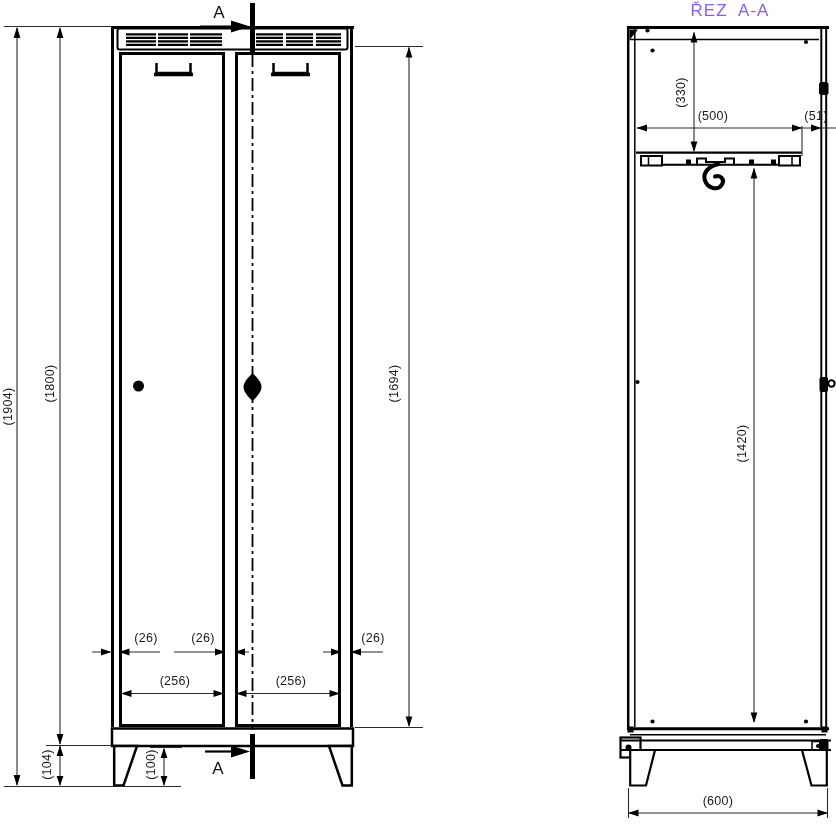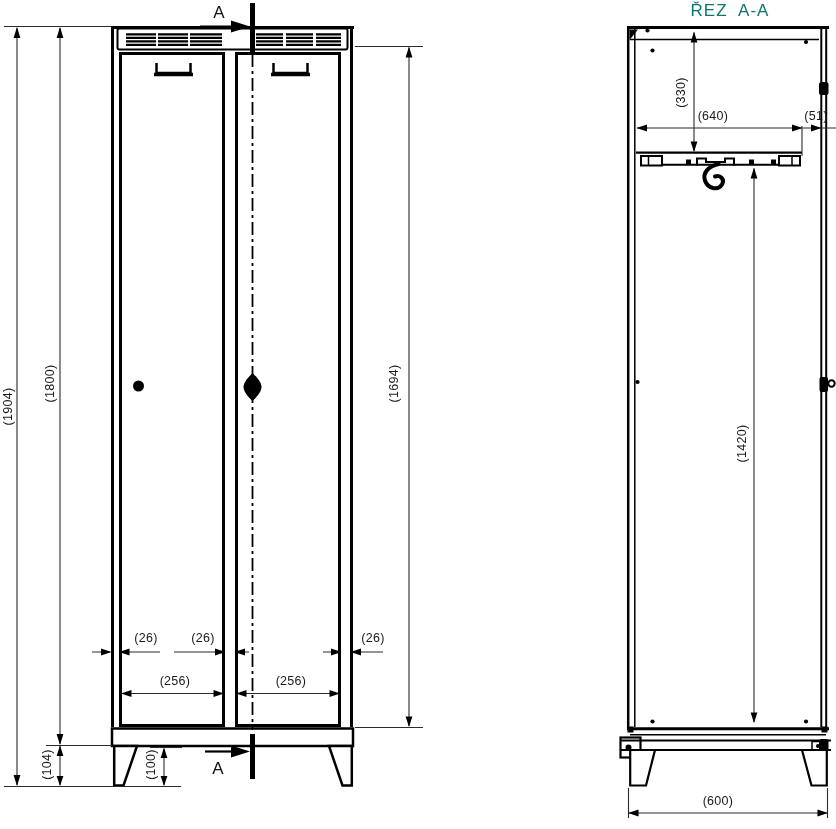--- a/index.html
+++ b/index.html
@@ -20,21 +20,21 @@
   .lbl {
     position:absolute; font-size:12.5px; line-height:13px; height:13px;
     color:#1a1a1a; text-align:center; letter-spacing:0.3px; white-space:pre;
   }
   .rot { transform:rotate(-90deg); transform-origin:center; }
   .marker {
     position:absolute; font-size:17px; line-height:18px; color:#111;
     text-align:center; font-weight:400;
   }
   .title {
-    position:absolute; font-size:17px; line-height:18px; color:#0f766e;
+    position:absolute; font-size:17px; line-height:18px; color:#8b5cf6;
     text-align:center; letter-spacing:1px; white-space:pre;
   }
 </style>
 </head>
 <body>
 
 <div id="canvas">
 
   <svg id="linework" width="836" height="829" viewBox="0 0 836 829">
 
@@ -199,18 +199,18 @@
   <span class="lbl rot" style="left:121px; top:758px; width:60px;">(100)</span>
   <span class="lbl rot" style="left:364px; top:377px; width:60px;">(1694)</span>
 
   <span class="lbl" style="left:124px; top:632px; width:44px;">(26)</span>
   <span class="lbl" style="left:181px; top:632px; width:44px;">(26)</span>
   <span class="lbl" style="left:351px; top:632px; width:44px;">(26)</span>
   <span class="lbl" style="left:145px; top:675px; width:60px;">(256)</span>
   <span class="lbl" style="left:261px; top:675px; width:60px;">(256)</span>
 
   <span class="lbl rot" style="left:651px; top:86px; width:60px;">(330)</span>
-  <span class="lbl" style="left:683px; top:110px; width:60px;">(640)</span>
+  <span class="lbl" style="left:683px; top:110px; width:60px;">(500)</span>
   <span class="lbl" style="left:794px; top:110px; width:44px;">(51)</span>
   <span class="lbl rot" style="left:712px; top:437px; width:60px;">(1420)</span>
   <span class="lbl" style="left:688px; top:795px; width:60px;">(600)</span>
 
 </div>
 
 </body></html>

